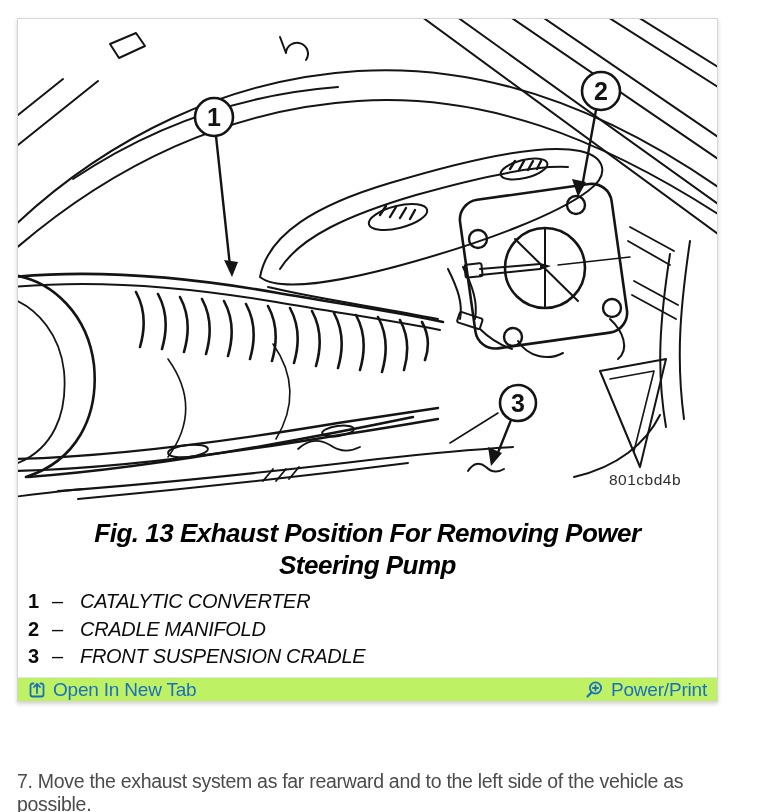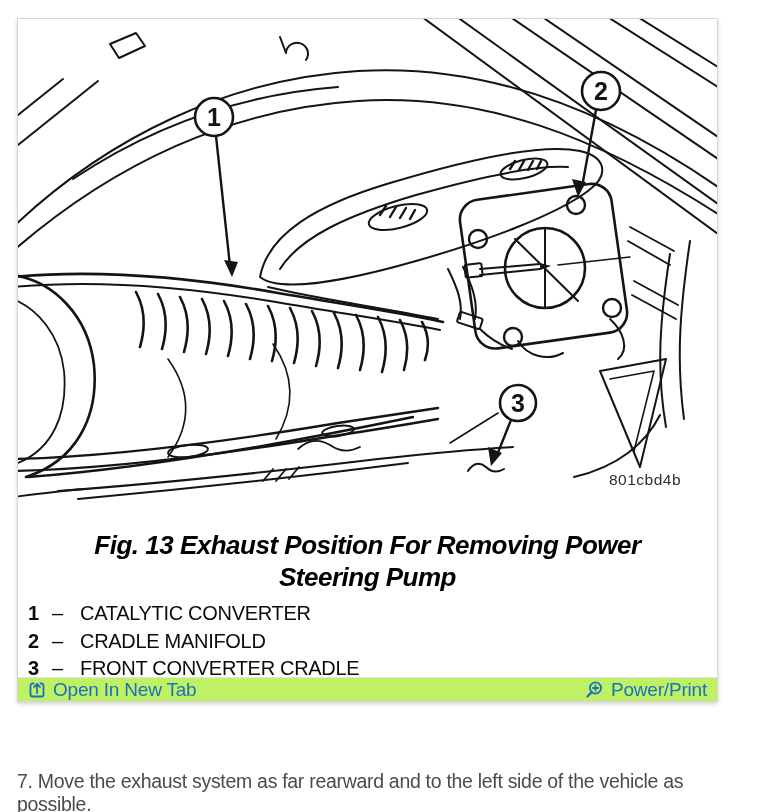--- a/index.html
+++ b/index.html
@@ -10,28 +10,28 @@
   }
   .card {
     position:absolute; left:17px; top:18px; width:701px; height:684px;
     background:#ffffff; border:1px solid #d6d6d6;
     box-shadow:0 2px 4px rgba(0,0,0,0.18);
   }
   .figure-area { position:relative; width:100%; height:486px; overflow:hidden; }
   .figure-area svg { position:absolute; left:0; top:0; }
   .caption {
     text-align:center; font-size:26px; font-weight:bold; font-style:italic;
-    color:#000; margin:25px auto 7px auto; max-width:600px; line-height:1.22;
+    color:#000; margin:13px auto 7px auto; max-width:600px; line-height:1.22;
     letter-spacing:-0.5px;
   }
   .legend { padding-left:10px; }
   .legend-row { display:flex; font-size:20px; line-height:27.5px; color:#0c0c0c; letter-spacing:-0.3px; }
   .legend-num { width:24px; font-weight:600; }
   .legend-dash { width:28px; text-align:left; }
-  .legend-label { font-weight:500; }
+  .legend-label { font-weight:500;font-style:italic; }
   .footer {
     position:absolute; left:0; right:0; bottom:0; height:24px;
     background:#bef264; border-top:1px solid #e2e4e7;
     display:flex; justify-content:space-between; align-items:center;
     padding:0 10px;
   }
   .link {
     display:flex; align-items:center; gap:7px;
     color:#1b6fc1; font-size:19px; letter-spacing:-0.2px;
     cursor:pointer; text-decoration:none;
@@ -176,21 +176,21 @@
         <span class="legend-label">CATALYTIC CONVERTER</span>
       </div>
       <div class="legend-row">
         <span class="legend-num">2</span>
         <span class="legend-dash">–</span>
         <span class="legend-label">CRADLE MANIFOLD</span>
       </div>
       <div class="legend-row">
         <span class="legend-num">3</span>
         <span class="legend-dash">–</span>
-        <span class="legend-label">FRONT CONVERTER CRADLE</span>
+        <span class="legend-label">FRONT SUSPENSION CRADLE</span>
       </div>
     </div>
 
     <div class="footer">
       <a class="link">
         <span>
           <svg width="18" height="18" viewBox="0 0 18 18" fill="none" stroke="#1b6fc1" stroke-width="1.8" stroke-linecap="round" stroke-linejoin="round">
             <path d="M5.5,2.5 H4.5 A2,2 0 0 0 2.5,4.5 V13.5 A2,2 0 0 0 4.5,15.5 H13.5 A2,2 0 0 0 15.5,13.5 V4.5 A2,2 0 0 0 13.5,2.5 H12.5"></path>
             <path d="M9,12 V3.2 M6,6 L9,2.8 L12,6"></path>
           </svg>

